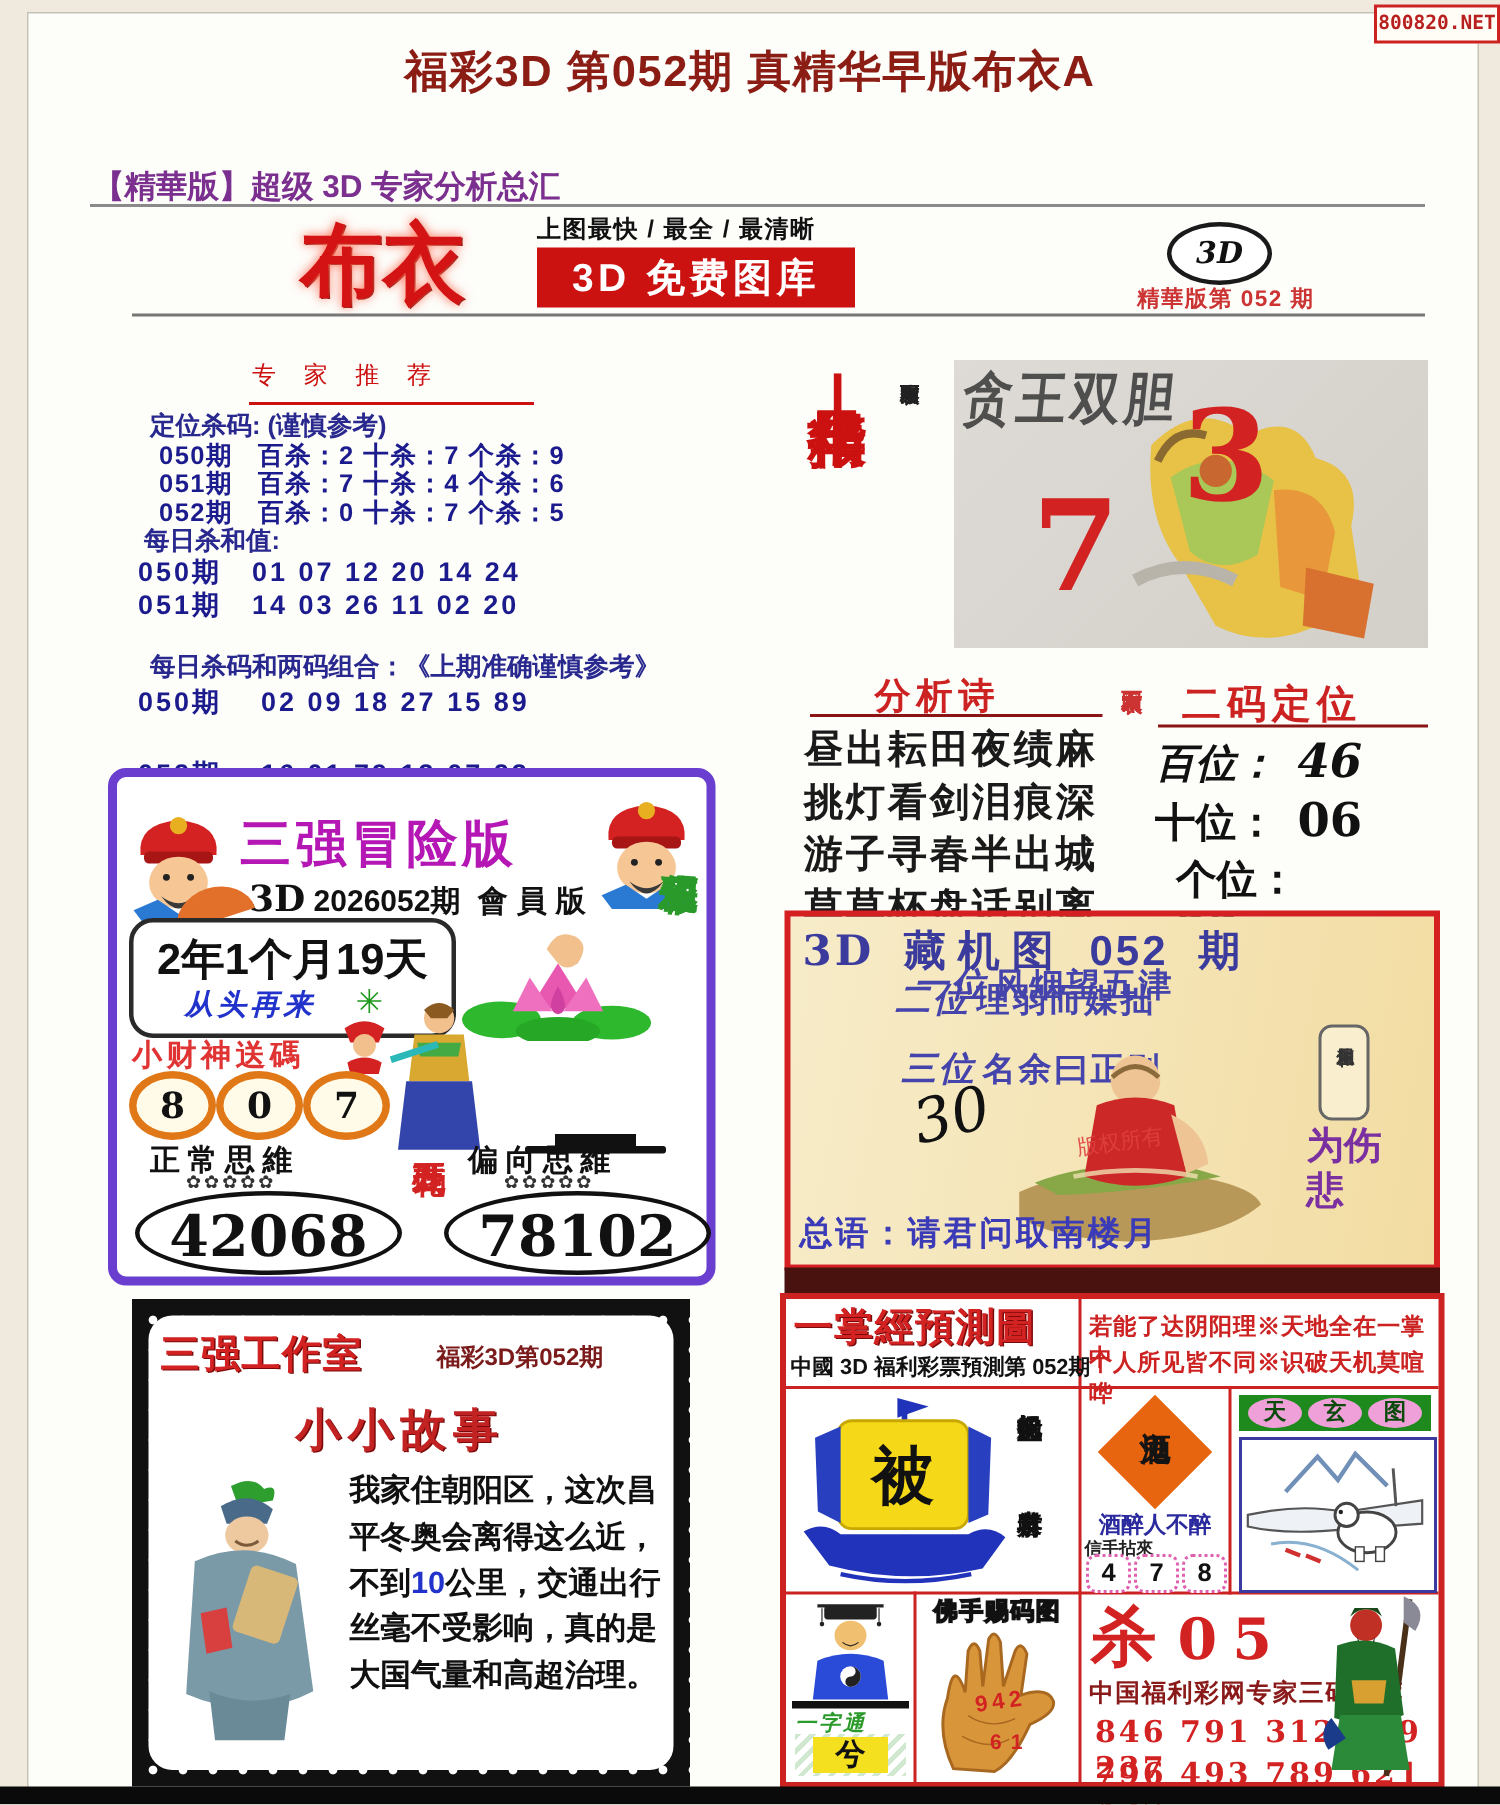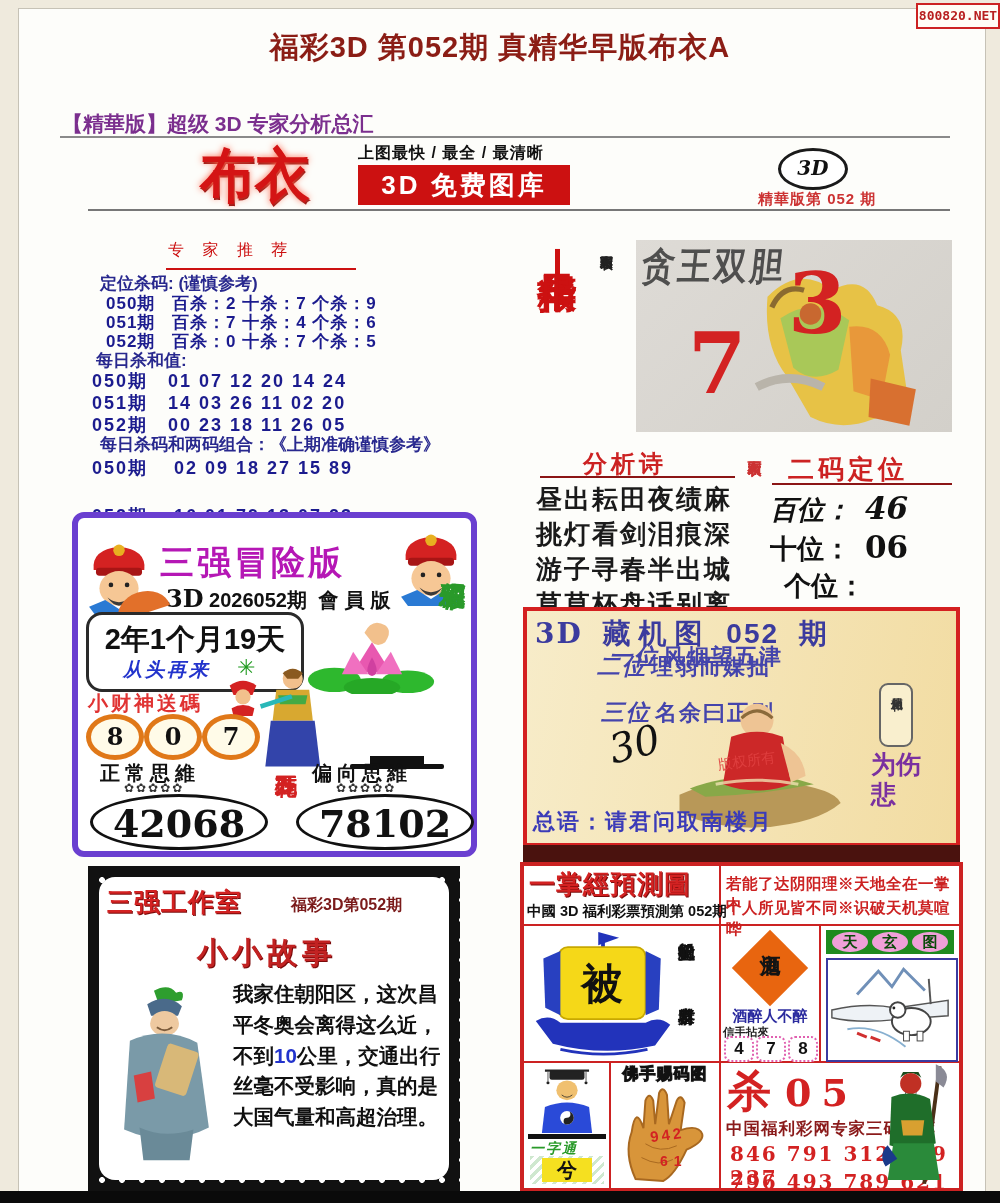--- a/index.html
+++ b/index.html
@@ -135,21 +135,20 @@
 
   <div class="abs xtitle">专 家 推 荐</div>
   <div class="abs xunder"></div>
   <div class="abs bluehdr" style="left:100px;top:272px;">定位杀码: (谨慎参考)</div>
   <div class="abs navyrow" style="left:106px;top:292px;"><span class="per">050期</span><span>百杀：2 十杀：7 个杀：9</span></div>
   <div class="abs navyrow" style="left:106px;top:311px;"><span class="per">051期</span><span>百杀：7 十杀：4 个杀：6</span></div>
   <div class="abs navyrow" style="left:106px;top:330px;"><span class="per">052期</span><span>百杀：0 十杀：7 个杀：5</span></div>
   <div class="abs bluehdr" style="left:96px;top:349px;">每日杀和值:</div>
   <div class="abs numrow" style="left:92px;top:369px;"><span class="per" style="display:inline-block;width:76px;">050期</span><span>01 07 12 20 14 24</span></div>
   <div class="abs numrow" style="left:92px;top:391px;"><span class="per" style="display:inline-block;width:76px;">051期</span><span>14 03 26 11 02 20</span></div>
-  <div class="abs numrow" style="left:92px;top:413px;"><span class="per" style="display:inline-block;width:76px;">052期</span><span>00 23 18 11 26 05</span></div>
   <div class="abs bluehdr" style="left:100px;top:433px;">每日杀码和两码组合：《上期准确谨慎参考》</div>
   <div class="abs numrow" style="left:92px;top:456px;"><span style="display:inline-block;width:82px;">050期</span><span>02 09 18 27 15 89</span></div>
   <div class="abs numrow" style="left:92px;top:504px;"><span style="display:inline-block;width:82px;">052期</span><span>16 01 79 13 07 23</span></div>
 
   <div class="abs vert mtitle">精华早报Ⅰ</div>
   <div class="abs vert msub">布衣天下彩图网</div>
   <div class="abs mpic">
     <svg class="abs" style="left:86px;top:18px;" width="220" height="172" viewBox="0 0 200 160">
       <path d="M40 36 Q70 6 100 30 Q130 14 142 44 Q172 52 164 86 L172 140 L138 150 Q108 162 80 148 L58 110 Q36 82 40 36 Z" fill="#e7c246"></path>
       <path d="M52 56 Q84 34 116 58 L106 104 Q82 118 64 102 Z" fill="#a9c858"></path>

